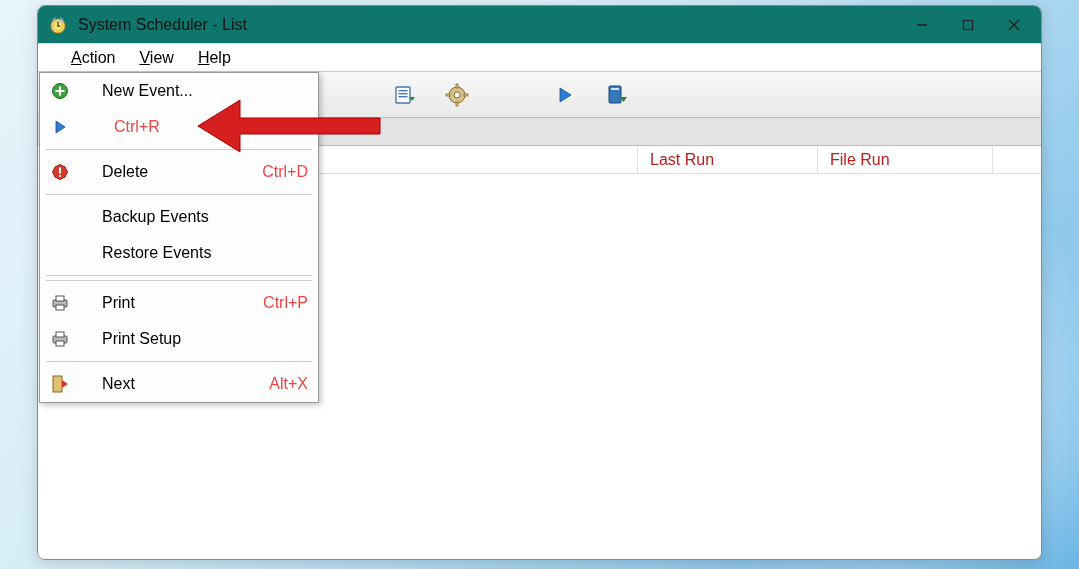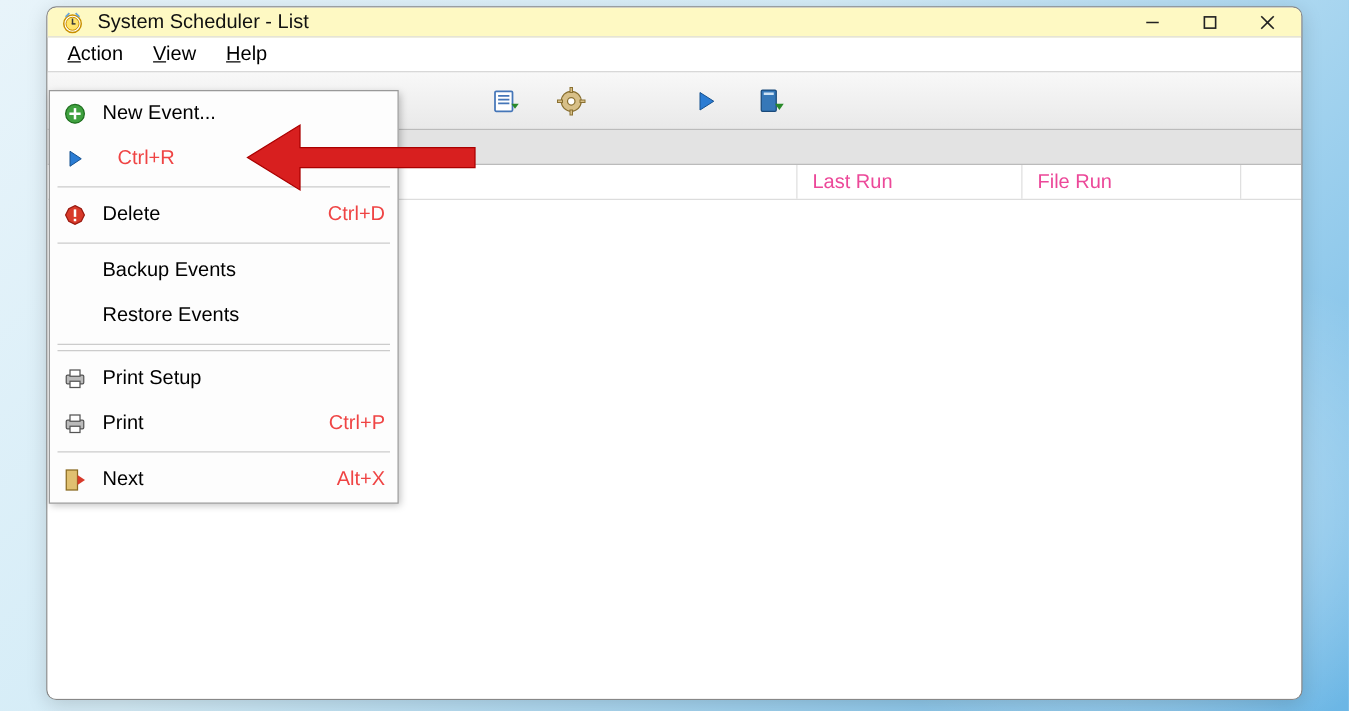--- a/index.html
+++ b/index.html
@@ -37,42 +37,42 @@
     border: 1px solid #888;
     border-radius: 8px;
     box-shadow: 0 4px 16px rgba(0,0,0,0.15);
     display: flex;
     flex-direction: column;
     overflow: hidden;
   }
   .titlebar {
     display: flex;
     align-items: center;
-    height: 24px;
+    height: 38px;
     padding: 0 4px 0 10px;
-    background: #fef9c3;
+    background: #0f766e;
     border-bottom: 1px solid #ddd;
   }
   .app-icon {
     width: 20px; height: 20px;
     margin-right: 10px;
     display: flex; align-items: center; justify-content: center;
   }
   .title-text { font-size: 16px; color: #111; flex: 1; }
   .win-controls { display: flex; }
   .win-btn {
     width: 46px; height: 32px;
     display: flex; align-items: center; justify-content: center;
     cursor: pointer;
   }
   .menubar {
     display: flex;
     align-items: center;
     height: 28px;
-    padding: 0 4px;
+    padding: 0 21px;
     border-bottom: 1px solid #ccc;
     font-size: 16px;
   }
   .menu-item { padding: 2px 12px; cursor: pointer; }
   .menu-item u { text-decoration: underline; }
   .toolbar {
     height: 46px;
     background: linear-gradient(#f8f8f8,#e9e9e9);
     border-bottom: 1px solid #bbb;
     display: flex;
@@ -90,21 +90,21 @@
     flex: 1;
     background: #fff;
     position: relative;
   }
   .col-headers {
     height: 28px;
     display: flex;
     align-items: stretch;
     border-bottom: 1px solid #ddd;
     font-size: 16px;
-    color: #ec4899;
+    color: #b91c1c;
   }
   .col {
     border-right: 1px solid #e0e0e0;
     display: flex;
     align-items: center;
     padding: 0 12px;
     cursor: pointer;
   }
   .dropdown {
     position: absolute;
@@ -116,20 +116,21 @@
     box-shadow: 2px 2px 6px rgba(0,0,0,0.25);
     z-index: 100;
   }
   .dd-item {
     display: flex;
     align-items: center;
     height: 36px;
     padding: 0 10px 0 8px;
     cursor: pointer;
     font-size: 16px;
+    gap: 20px;
   }
   .dd-icon { width: 24px; height:24px; display:flex;align-items:center;justify-content:center; margin-right:10px; flex-shrink:0;}
   .dd-label { flex: 1; }
   .dd-shortcut { color: #ef4444; margin-left: 12px; }
   .dd-sep { height: 1px; background: #ccc; margin: 4px 6px; }
   .arrow {
     position: absolute;
     left: 190px;
     top: 88px;
     z-index: 200;
@@ -274,32 +275,32 @@
   <div class="dd-sep"></div>
   <div class="dd-sep"></div>
   <div class="dd-item">
     <span class="dd-icon">
       <svg width="20" height="20" viewBox="0 0 20 20">
           <rect x="3" y="7" width="14" height="7" rx="1" fill="#bbb" stroke="#555"></rect>
           <rect x="6" y="3" width="8" height="5" fill="#fff" stroke="#555"></rect>
           <rect x="6" y="12" width="8" height="5" fill="#fff" stroke="#555"></rect>
         </svg>
     </span>
-    <span class="dd-label">Print Setup</span>
+    <span class="dd-label">Print</span>
+    <span class="dd-shortcut">Ctrl+P</span>
   </div>
   <div class="dd-item">
     <span class="dd-icon">
       <svg width="20" height="20" viewBox="0 0 20 20">
           <rect x="3" y="7" width="14" height="7" rx="1" fill="#bbb" stroke="#555"></rect>
           <rect x="6" y="3" width="8" height="5" fill="#fff" stroke="#555"></rect>
           <rect x="6" y="12" width="8" height="5" fill="#fff" stroke="#555"></rect>
         </svg>
     </span>
-    <span class="dd-label">Print</span>
-    <span class="dd-shortcut">Ctrl+P</span>
+    <span class="dd-label">Print Setup</span>
   </div>
   <div class="dd-sep"></div>
   <div class="dd-item">
     <span class="dd-icon">
       <svg width="20" height="20" viewBox="0 0 20 20">
           <rect x="3" y="2" width="9" height="16" fill="#e0c070" stroke="#8a6a20"></rect>
           <path d="M12 6 L18 10 L12 14 Z" fill="#d83a2a"></path>
         </svg>
     </span>
     <span class="dd-label">Next</span>

